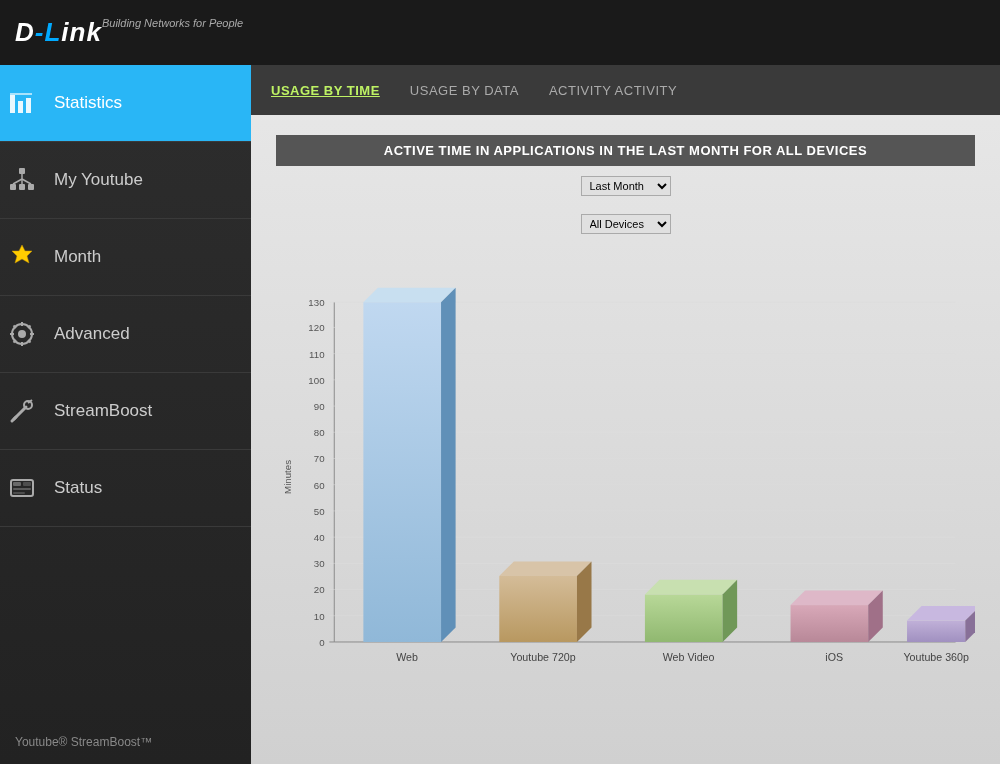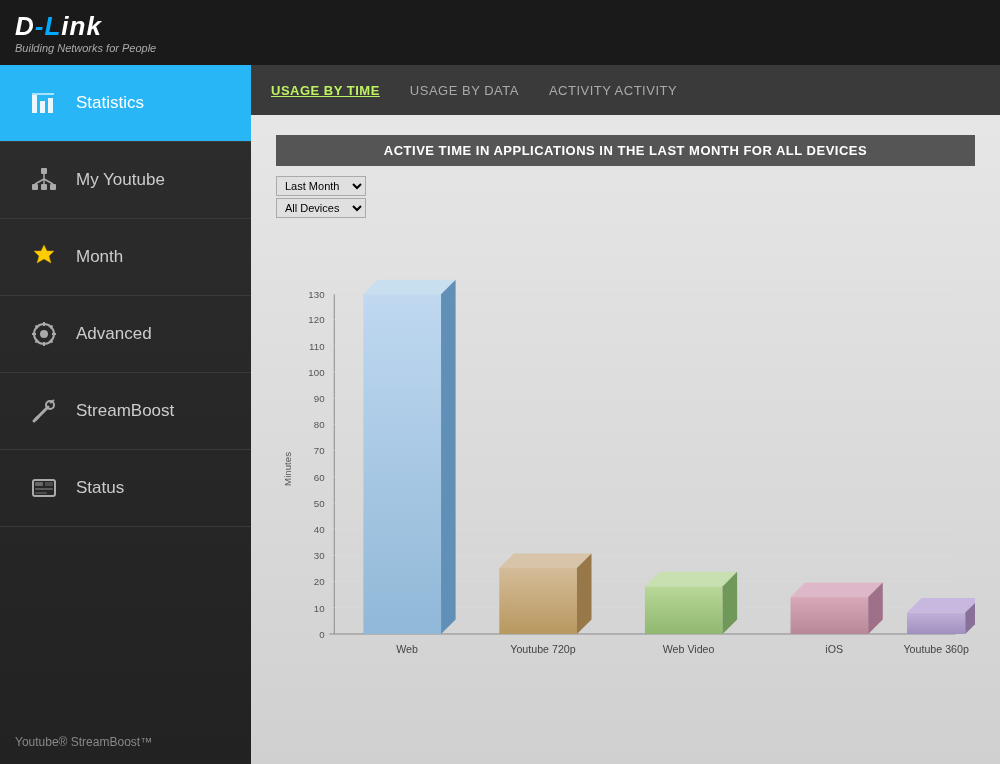--- a/index.html
+++ b/index.html
@@ -9,21 +9,21 @@
     #header {
       background: #1a1a1a;
       height: 65px;
       display: flex;
       align-items: center;
       padding: 0 15px;
       flex-shrink: 0;
     }
     .dlink-logo {
       display: flex;
-      flex-direction: column;
+      flex-direction: row;
     }
     .dlink-logo-main {
       font-size: 26px;
       font-weight: bold;
       color: #00aaff;
       font-style: italic;
       letter-spacing: 1px;
     }
     .dlink-logo-main span { color: white; }
     .dlink-logo-sub {
@@ -44,21 +44,21 @@
       width: 251px;
       background: linear-gradient(to bottom, #2d2d2d, #222);
       display: flex;
       flex-direction: column;
       flex-shrink: 0;
     }
 
     .sidebar-item {
       display: flex;
       align-items: center;
-      padding: 18px 24px;
+      padding: 18px 2px;
       cursor: pointer;
       color: #ccc;
       border-bottom: 1px solid #3a3a3a;
       min-height: 68px;
     }
     .sidebar-item.active {
       background: #29b6f6;
       color: white;
     }
     .sidebar-item.active .sidebar-icon { color: white; }
@@ -131,22 +131,22 @@
       text-align: center;
       padding: 8px 10px;
       font-size: 13px;
       font-weight: bold;
       letter-spacing: 0.5px;
       margin-bottom: 10px;
     }
     #chart-controls {
       display: flex;
       flex-direction: column;
-      align-items: flex-start;
-      gap: 2px;
+      align-items: center;
+      gap: 18px;
       margin-bottom: 5px;
     }
     .chart-dropdown {
       font-size: 11px;
       background: #e0e0e0;
       border: 1px solid #aaa;
       padding: 2px 4px;
       cursor: pointer;
       display: flex;
       align-items: center;

